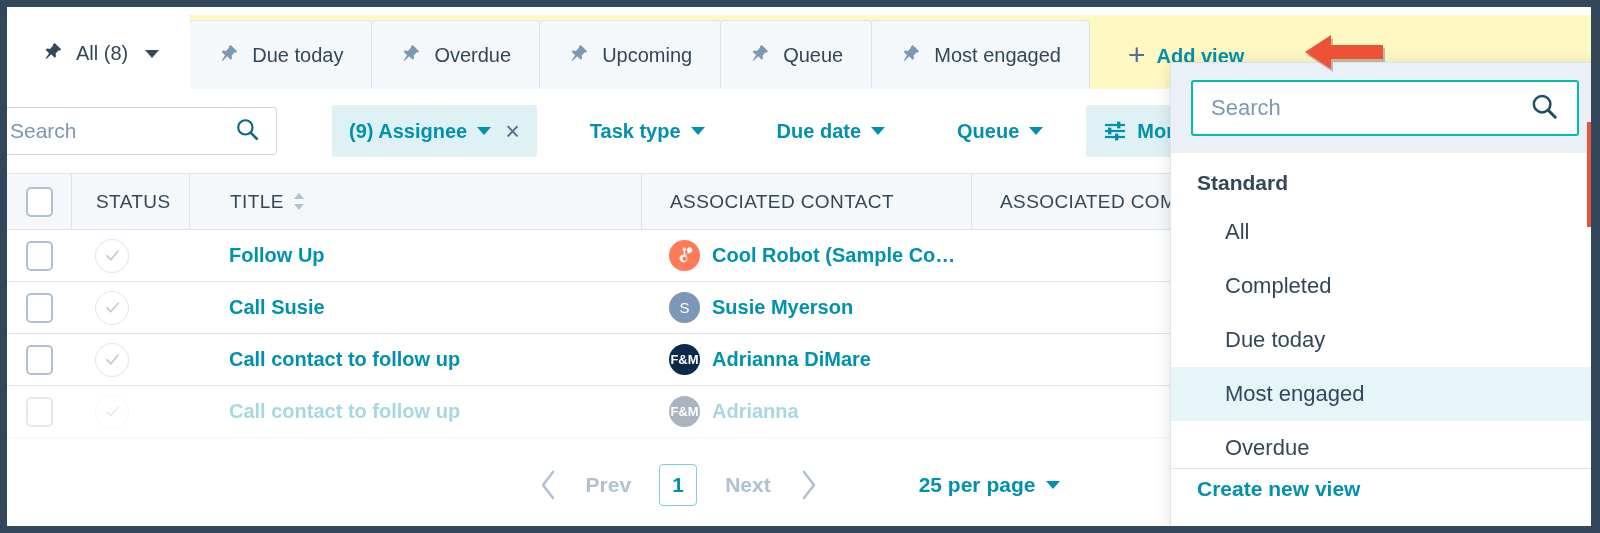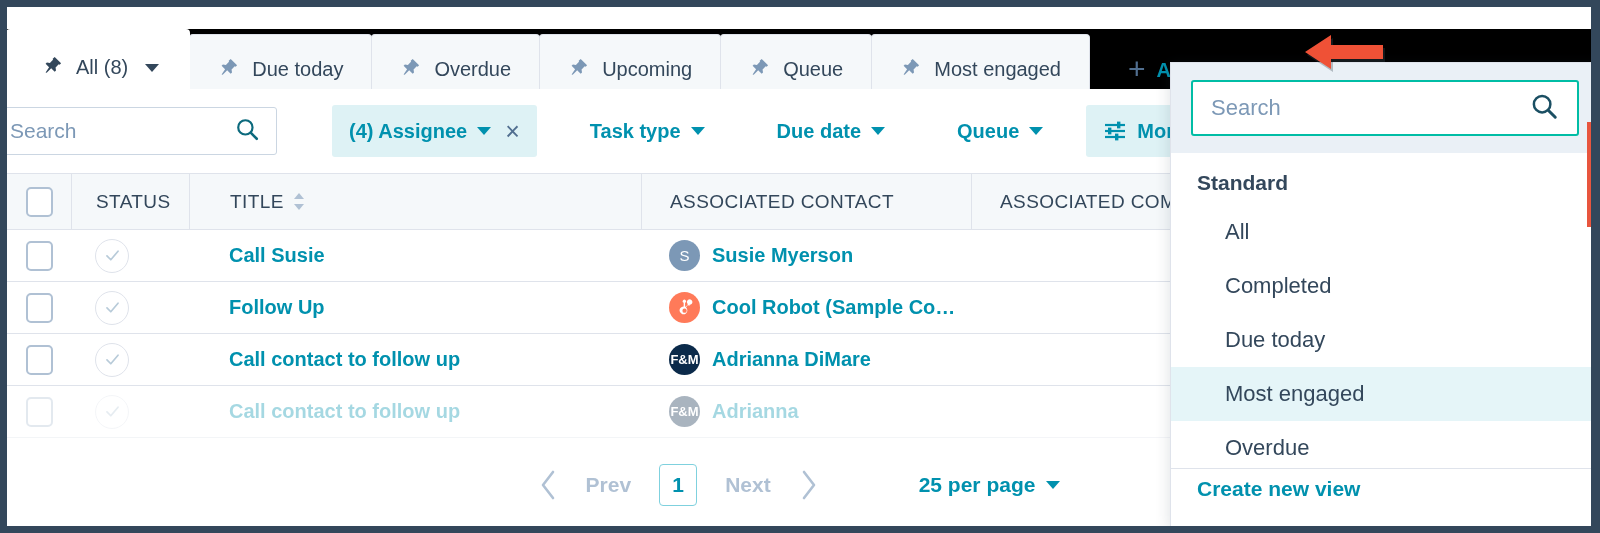--- a/index.html
+++ b/index.html
@@ -13,23 +13,23 @@
     position: absolute; inset: 0;
     background: #fff;
     border: 7px solid #33475b;
     border-right-width: 9px;
     overflow: hidden;
   }
   #stage { position: absolute; inset: 0; background:#ffffff; }
 
   
   .tabbar {
-    position: absolute; left: 0; top: 22px; right: 0; height: 76px;
+    position: absolute; left: 0; top: 8px; right: 0; height: 76px;
     border-bottom: 1px solid #dfe3eb;
-    background: #000000;
+    background: #fef9c3;
   }
   .tabs { display: flex; align-items: flex-end; height: 100%; }
   .tab {
     display: flex; align-items: center; justify-content: center;
     gap: 13px;
     height: 70px; padding: 0 28px;
     font-size: 20px; color: #33475b;
     background: #f5f8fa;
     border: 1px solid #dfe3eb;
     border-bottom: none;
@@ -304,21 +304,21 @@
         <svg width="26" height="26" viewBox="0 0 24 24">
               <circle cx="10.5" cy="10.5" r="6.6" fill="none" stroke="#0c6a7d" stroke-width="2"></circle>
               <line x1="15.4" y1="15.4" x2="21" y2="21" stroke="#0c6a7d" stroke-width="2.4" stroke-linecap="round"></line>
             </svg>
       </span>
     </div>
 
     <div style="width:55px"></div>
 
     <div class="fchip tinted">
-      <span>(4) Assignee</span>
+      <span>(9) Assignee</span>
       <span class="caret-t"></span>
       <span class="xclose">×</span>
     </div>
 
     <div style="width:36px"></div>
 
     <div class="fchip plain">
       <span>Task type</span>
       <span class="caret-t"></span>
     </div>
@@ -385,50 +385,50 @@
         <span class="cbox"></span>
       </div>
       <div class="c-status">
         <span class="statcircle">
           <svg width="17" height="17" viewBox="0 0 20 20">
                 <path d="M3.5 10.5 L8 15 L16.5 5" fill="none" stroke="#b8cbd9" stroke-width="2" stroke-linecap="round" stroke-linejoin="round"></path>
               </svg>
         </span>
       </div>
       <div class="c-title">
-        <span class="tlink">Call Susie</span>
+        <span class="tlink">Follow Up</span>
       </div>
       <div class="c-contact">
-        <span class="avatar av-gray">S</span>
-        <span class="tlink">Susie Myerson</span>
+        <span class="avatar av-orange">
+          <svg width="20" height="20" viewBox="0 0 24 24">
+                <path fill="#fff" d="M17.5 8.2a3.3 3.3 0 10-2.1-.8l-2.3 3a4.6 4.6 0 00-1-.2V5.8a2 2 0 10-1.7 0v4.4a4.7 4.7 0 102.7 8.4 4.7 4.7 0 00.1-7.2l2.2-2.9c.4.4 1.3.7 2.1.7zm-6 9.6a2.6 2.6 0 112.6-2.6 2.6 2.6 0 01-2.6 2.6z"></path>
+              </svg>
+        </span>
+        <span class="tlink">Cool Robot (Sample Co…</span>
       </div>
       <div class="c-company"></div>
     </div>
 
     <div class="row">
       <div class="c-check">
         <span class="cbox"></span>
       </div>
       <div class="c-status">
         <span class="statcircle">
           <svg width="17" height="17" viewBox="0 0 20 20">
                 <path d="M3.5 10.5 L8 15 L16.5 5" fill="none" stroke="#b8cbd9" stroke-width="2" stroke-linecap="round" stroke-linejoin="round"></path>
               </svg>
         </span>
       </div>
       <div class="c-title">
-        <span class="tlink">Follow Up</span>
+        <span class="tlink">Call Susie</span>
       </div>
       <div class="c-contact">
-        <span class="avatar av-orange">
-          <svg width="20" height="20" viewBox="0 0 24 24">
-                <path fill="#fff" d="M17.5 8.2a3.3 3.3 0 10-2.1-.8l-2.3 3a4.6 4.6 0 00-1-.2V5.8a2 2 0 10-1.7 0v4.4a4.7 4.7 0 102.7 8.4 4.7 4.7 0 00.1-7.2l2.2-2.9c.4.4 1.3.7 2.1.7zm-6 9.6a2.6 2.6 0 112.6-2.6 2.6 2.6 0 01-2.6 2.6z"></path>
-              </svg>
-        </span>
-        <span class="tlink">Cool Robot (Sample Co…</span>
+        <span class="avatar av-gray">S</span>
+        <span class="tlink">Susie Myerson</span>
       </div>
       <div class="c-company"></div>
     </div>
 
     <div class="row">
       <div class="c-check">
         <span class="cbox"></span>
       </div>
       <div class="c-status">
         <span class="statcircle">

